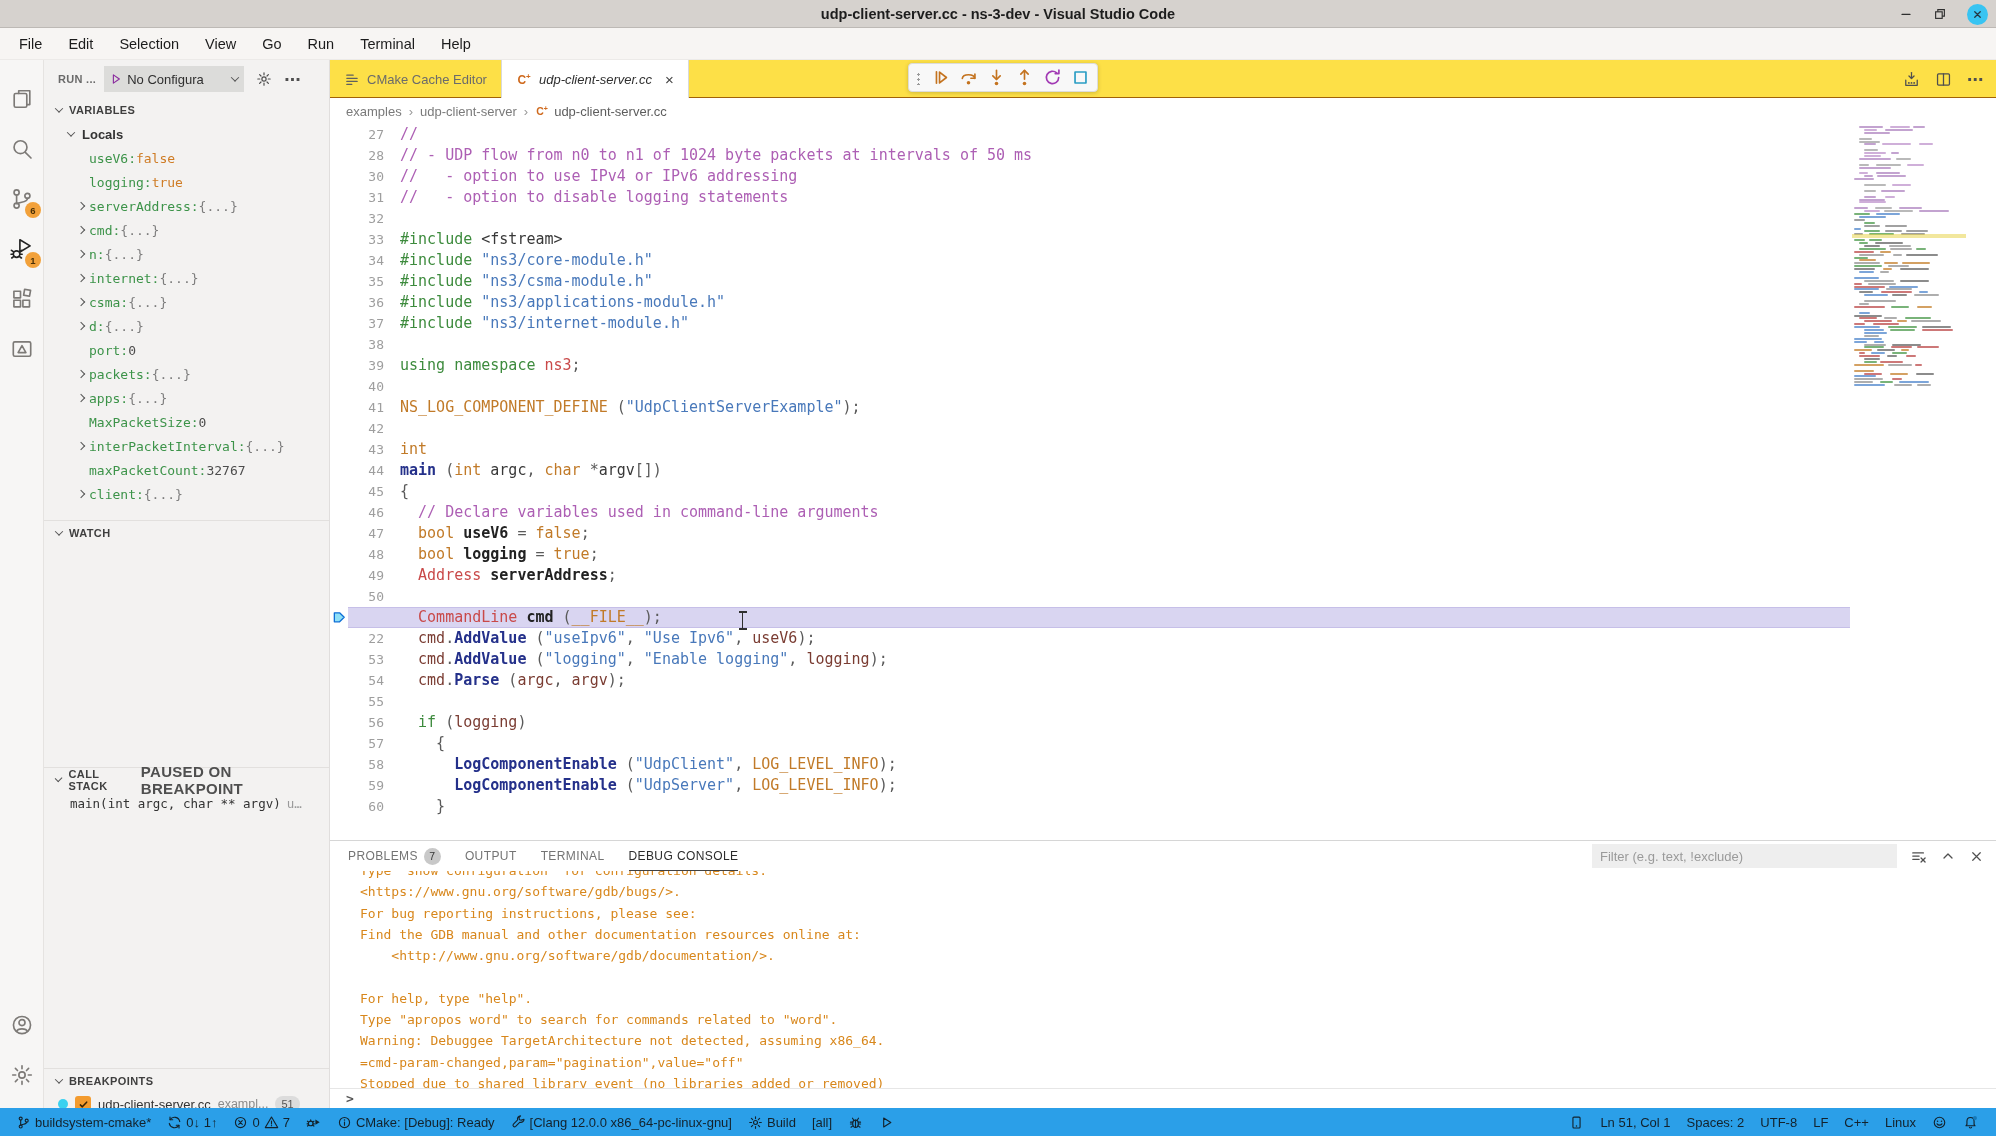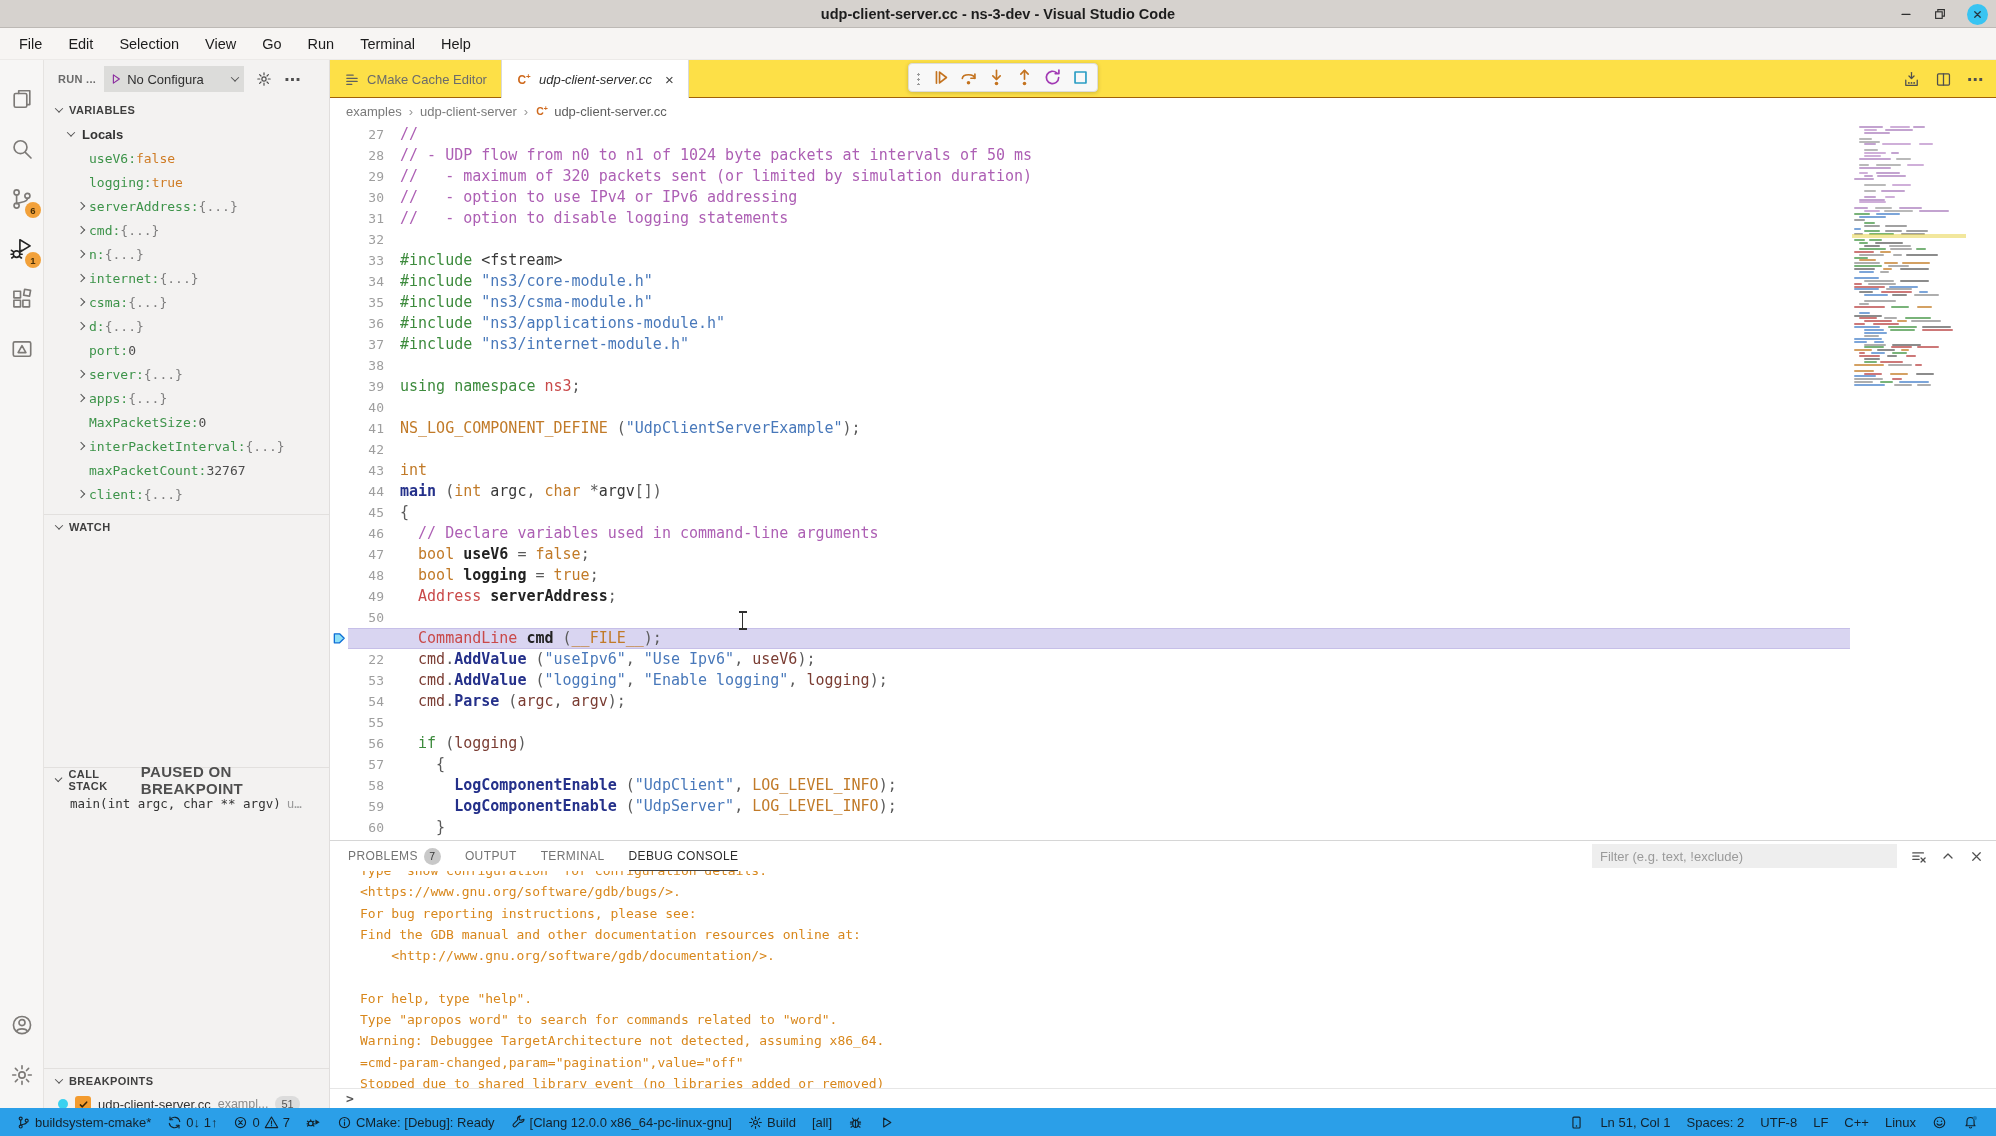--- a/index.html
+++ b/index.html
@@ -344,21 +344,21 @@
           <span class="tr-chev">
             <span class="chev right"></span>
           </span>
           <span class="var-name">port: </span>
           <span class="vv-num">0</span>
         </div>
         <div class="tree-row">
           <span class="tr-chev">
             <span class="chev right"></span>
           </span>
-          <span class="var-name">server: </span>
+          <span class="var-name">packets: </span>
           <span class="vv-obj">{...}</span>
         </div>
         <div class="tree-row">
           <span class="tr-chev">
             <span class="chev right"></span>
           </span>
           <span class="var-name">apps: </span>
           <span class="vv-obj">{...}</span>
         </div>
         <div class="tree-row noexp">
@@ -384,21 +384,21 @@
         </div>
         <div class="tree-row">
           <span class="tr-chev">
             <span class="chev right"></span>
           </span>
           <span class="var-name">client: </span>
           <span class="vv-obj">{...}</span>
         </div>
       </div>
 
-    <div class="section-hdr bordered" style="margin-top:8px;">
+    <div class="section-hdr bordered" style="margin-top:14px;">
       <span class="chev down"></span>
       <span>WATCH</span>
     </div>
 
     <div class="callstack-block">
       <div class="section-hdr bordered">
         <span class="chev down"></span>
         <span>CALL STACK</span>
         <span class="cs-hdr-right">PAUSED ON BREAKPOINT</span>
       </div>
@@ -526,25 +526,20 @@
     <div class="code-area" id="code-area">
       <div class="code-line">
           <span class="glyph"></span>
           <span class="lnum">27</span>
           <pre><span class="tk-com">//</span></pre>
         </div>
         <div class="code-line">
           <span class="glyph"></span>
           <span class="lnum">28</span>
           <pre><span class="tk-com">// - UDP flow from n0 to n1 of 1024 byte packets at intervals of 50 ms</span></pre>
-        </div>
-        <div class="code-line">
-          <span class="glyph"></span>
-          <span class="lnum">29</span>
-          <pre><span class="tk-com">//   - maximum of 320 packets sent (or limited by simulation duration)</span></pre>
         </div>
         <div class="code-line">
           <span class="glyph"></span>
           <span class="lnum">30</span>
           <pre><span class="tk-com">//   - option to use IPv4 or IPv6 addressing</span></pre>
         </div>
         <div class="code-line">
           <span class="glyph"></span>
           <span class="lnum">31</span>
           <pre><span class="tk-com">//   - option to disable logging statements</span></pre>

